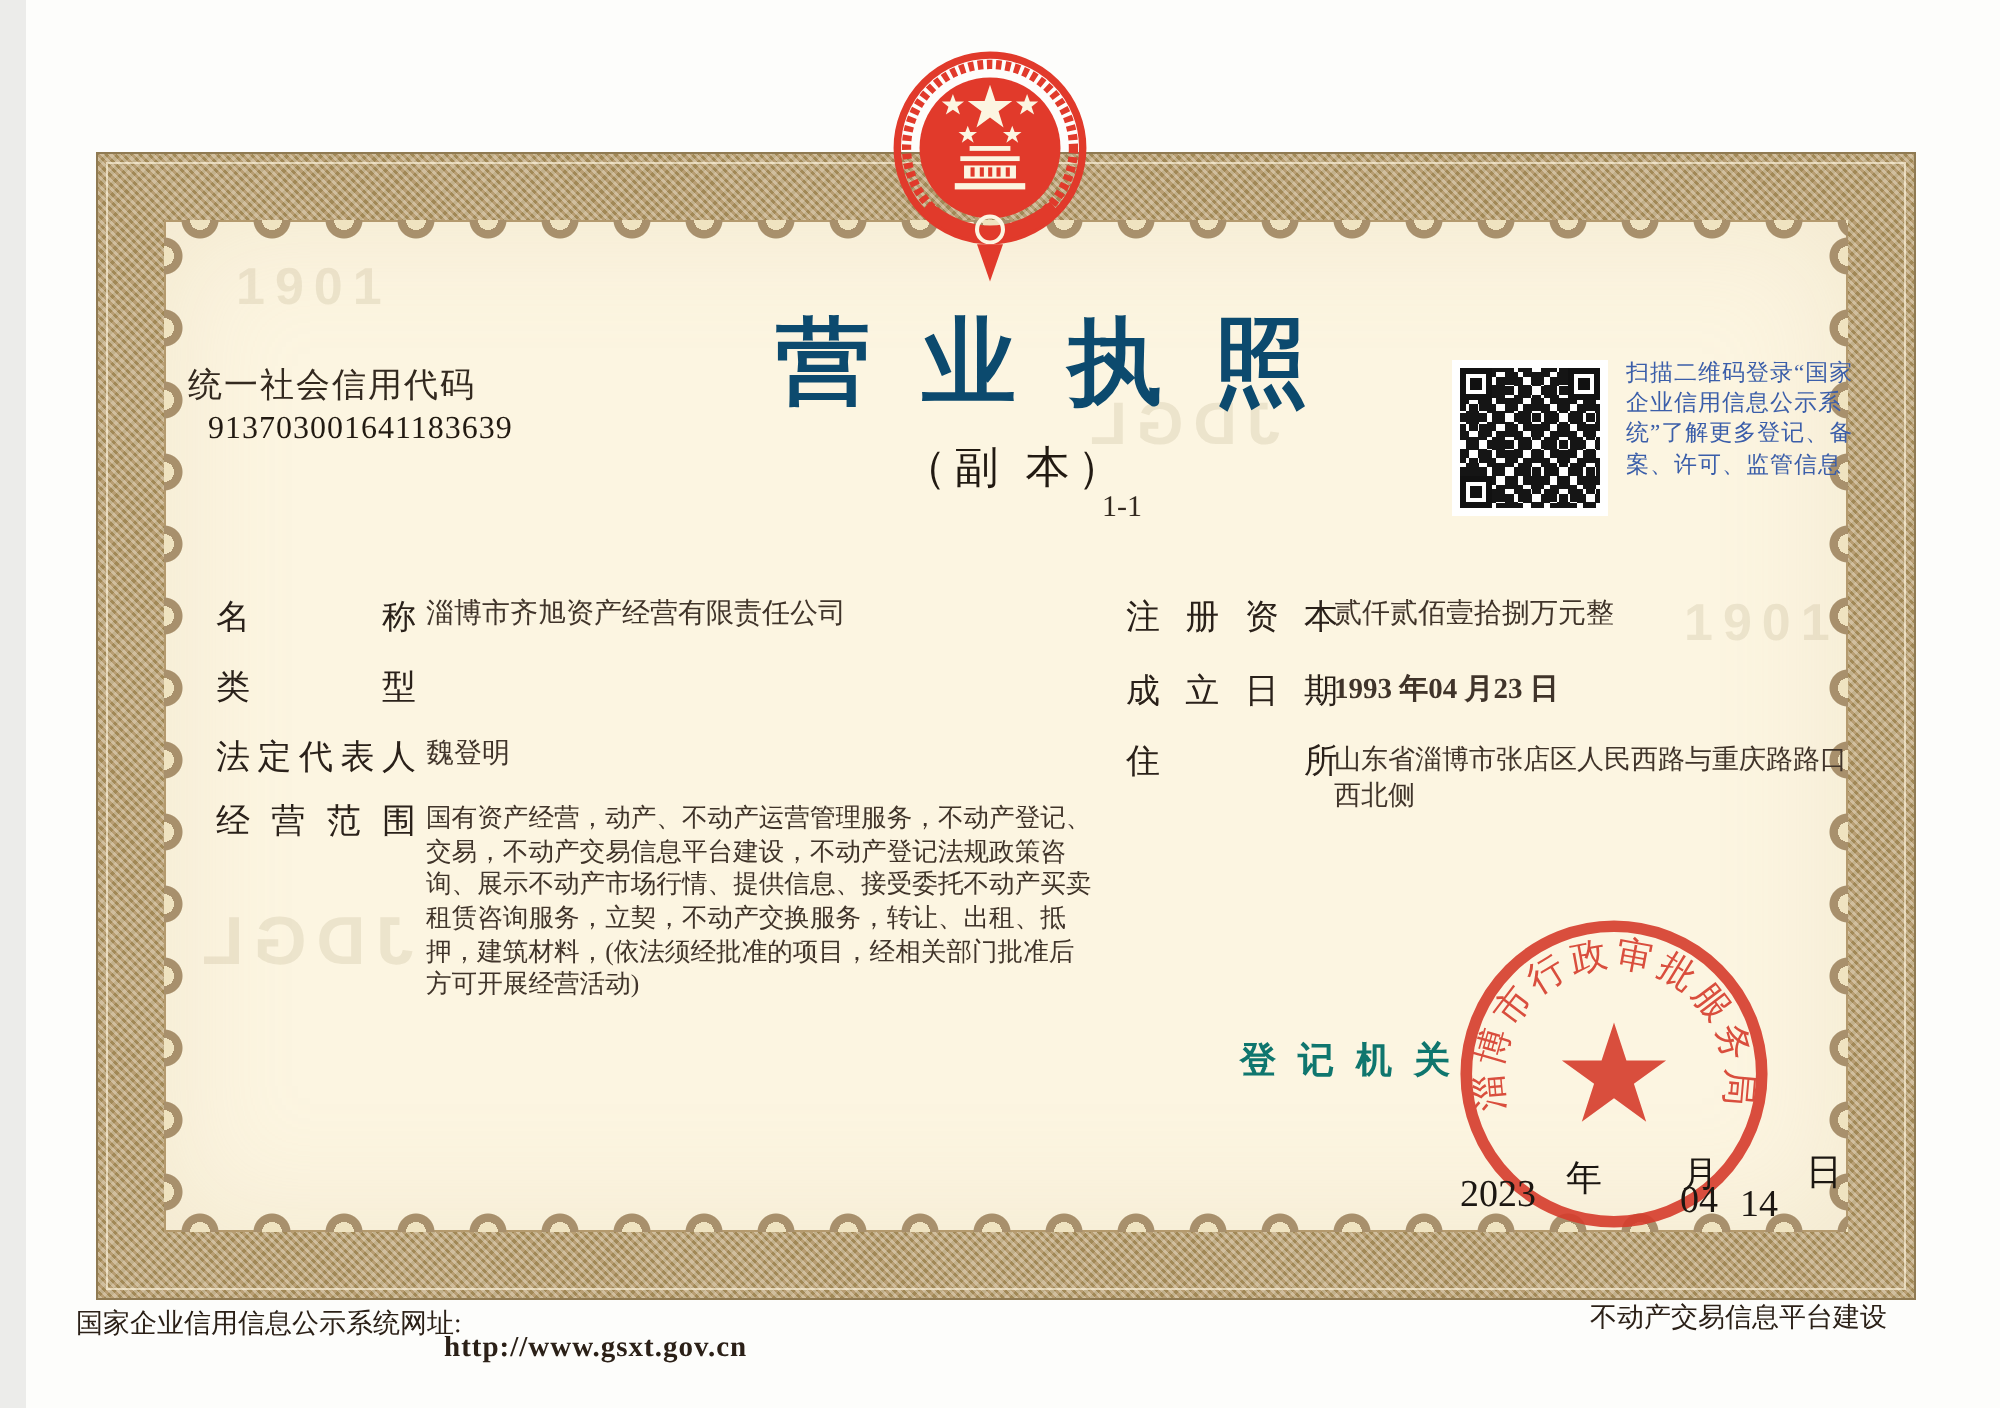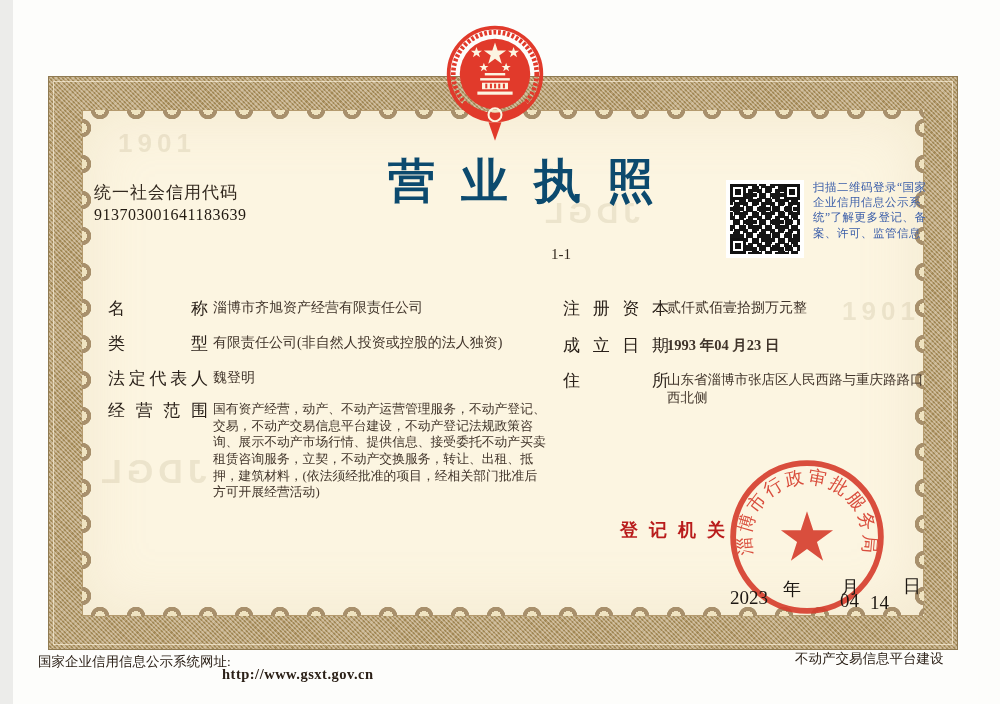--- a/index.html
+++ b/index.html
@@ -30,21 +30,21 @@
     background-image:radial-gradient(circle at 100% 50%, #efe3c0 0 5px, #a8906c 5px 9px, rgba(0,0,0,0) 9.5px);
     background-size:13px 36px;}
 
   .wm{position:absolute;font-family:"Liberation Sans",sans-serif;font-weight:bold;
       color:rgba(176,158,118,.20);letter-spacing:5px;pointer-events:none;}
   .wm.flip{transform:scaleX(-1);}
 
   
   .emblem{position:absolute;left:444px;top:18px;width:102px;height:136px;z-index:5;}
   .credit-label{position:absolute;left:94px;top:181px;font-size:17px;color:#33291f;letter-spacing:1px;}
-  .credit-code{position:absolute;left:94px;top:206px;font-size:16px;letter-spacing:.5px;color:#221a12;}
+  .credit-code{position:absolute;left:104px;top:206px;font-size:16px;letter-spacing:.5px;color:#221a12;}
   .title{position:absolute;left:328px;top:150px;width:360px;text-align:center;
          font-size:47px;font-weight:bold;letter-spacing:26px;padding-left:26px;color:#0c4a6e;}
   .subtitle{position:absolute;left:328px;top:219px;width:360px;text-align:center;
             font-size:22px;letter-spacing:4px;color:#221a12;}
   .page-no{position:absolute;left:551px;top:246px;font-size:15px;color:#33291f;}
 
   
   .qr-wrap{position:absolute;left:726px;top:180px;width:74px;height:74px;background:#fff;padding:2px;}
   .qr{position:relative;width:70px;height:70px;margin:2px;
     background:
@@ -64,21 +64,21 @@
   .lab-r{left:563px;width:106px;} .val-r{left:667px;width:258px;}
 
   .r-name{top:297px;} .r-type{top:332px;} .r-legal{top:367px;} .r-scope{top:399px;}
   .v-name{top:299px;font-size:14px;} .v-type{top:334px;font-size:14px;} .v-legal{top:369px;font-size:14px;}
   .v-scope{top:401px;font-size:12.8px;line-height:1.3;}
   .r-cap{top:297px;} .r-est{top:334px;} .r-addr{top:369px;}
   .v-cap{top:299px;font-size:14px;} .v-est{top:336px;font-size:14.5px;font-weight:bold;} .v-addr{top:371px;font-size:13.5px;}
 
   
   .registrar{position:absolute;left:620px;top:518px;font-size:18px;font-weight:600;
-             letter-spacing:11px;color:#b91c1c;}
+             letter-spacing:11px;color:#0f766e;}
   .seal{position:absolute;left:724px;top:454px;width:166px;height:166px;opacity:.9;z-index:6;}
   .date-part{position:absolute;color:#1c1712;z-index:7;}
   .d-year{left:730px;top:587px;font-size:19px;}
   .d-ylab{left:783px;top:577px;font-size:18px;}
   .d-month{left:816px;top:590px;font-size:19px;margin-left:24px;}
   .d-mlab{left:841px;top:575px;font-size:18px;}
   .d-day{left:870px;top:592px;font-size:19px;}
   .d-dlab{left:903px;top:574px;font-size:18px;}
 
   
@@ -126,35 +126,35 @@
     <rect x="63.5" y="70.5" width="2.2" height="5" fill="#e13a2b"></rect>
     <rect x="36" y="79" width="38" height="3.4" fill="#fcf5e1"></rect>
     <path d="M20,92 Q55,120 90,92" fill="none" stroke="#e13a2b" stroke-width="8"></path>
     <circle cx="55" cy="104" r="7" fill="none" stroke="#fcf5e1" stroke-width="2.2"></circle>
     <polygon fill="#e13a2b" points="48,112 62,112 55,132"></polygon>
   </svg>
 
   <div class="credit-label">统一社会信用代码</div>
   <div class="credit-code">913703001641183639</div>
   <div class="title">营业执照</div>
+  <div class="subtitle">（副 本）</div>
   <div class="page-no">1-1</div>
 
   <div class="qr-wrap">
     <div class="qr">
       <div class="finder f-tl"></div>
       <div class="finder f-tr"></div>
       <div class="finder f-bl"></div>
     </div>
   </div>
   <div class="qr-caption">扫描二维码登录“国家企业信用信息公示系统”了解更多登记、备案、许可、监管信息</div>
 
   <div class="flabel lab-l r-name">名称</div>
   <div class="fvalue val-l v-name">淄博市齐旭资产经营有限责任公司</div>
   <div class="flabel lab-l r-type">类型</div>
-  <div class="fvalue val-l v-type">有限责任公司(非自然人投资或控股的法人独资)</div>
   <div class="flabel lab-l r-legal">法定代表人</div>
   <div class="fvalue val-l v-legal">魏登明</div>
   <div class="flabel lab-l r-scope">经营范围</div>
   <div class="fvalue val-l v-scope">国有资产经营，动产、不动产运营管理服务，不动产登记、交易，不动产交易信息平台建设，不动产登记法规政策咨询、展示不动产市场行情、提供信息、接受委托不动产买卖租赁咨询服务，立契，不动产交换服务，转让、出租、抵押，建筑材料，(依法须经批准的项目，经相关部门批准后方可开展经营活动)</div>
 
   <div class="flabel lab-r r-cap">注册资本</div>
   <div class="fvalue val-r v-cap">贰仟贰佰壹拾捌万元整</div>
   <div class="flabel lab-r r-est">成立日期</div>
   <div class="fvalue val-r v-est">1993 年04 月23 日</div>
   <div class="flabel lab-r r-addr">住所</div>

